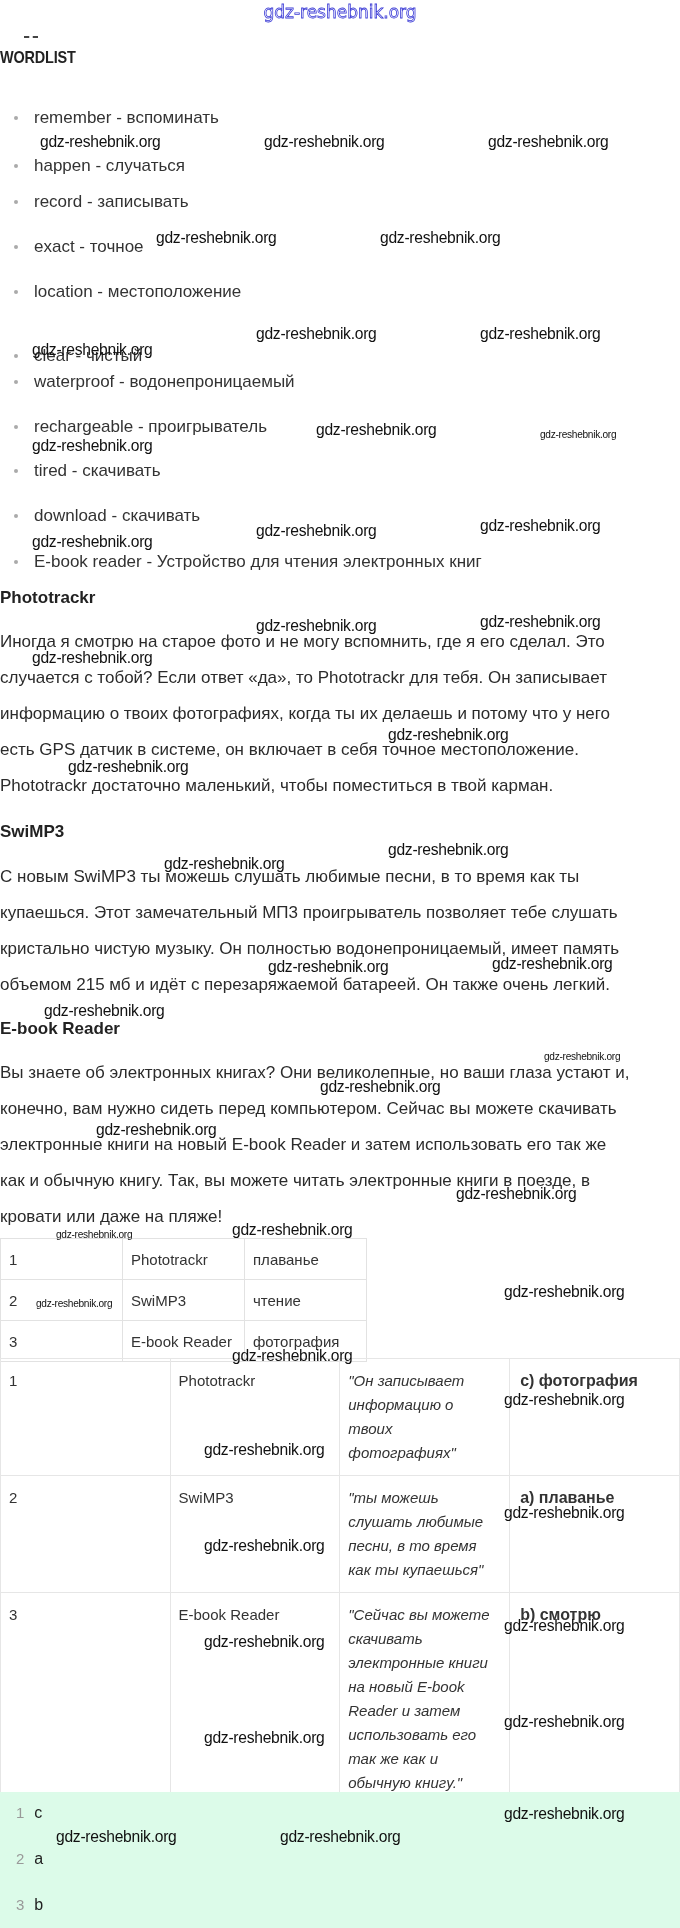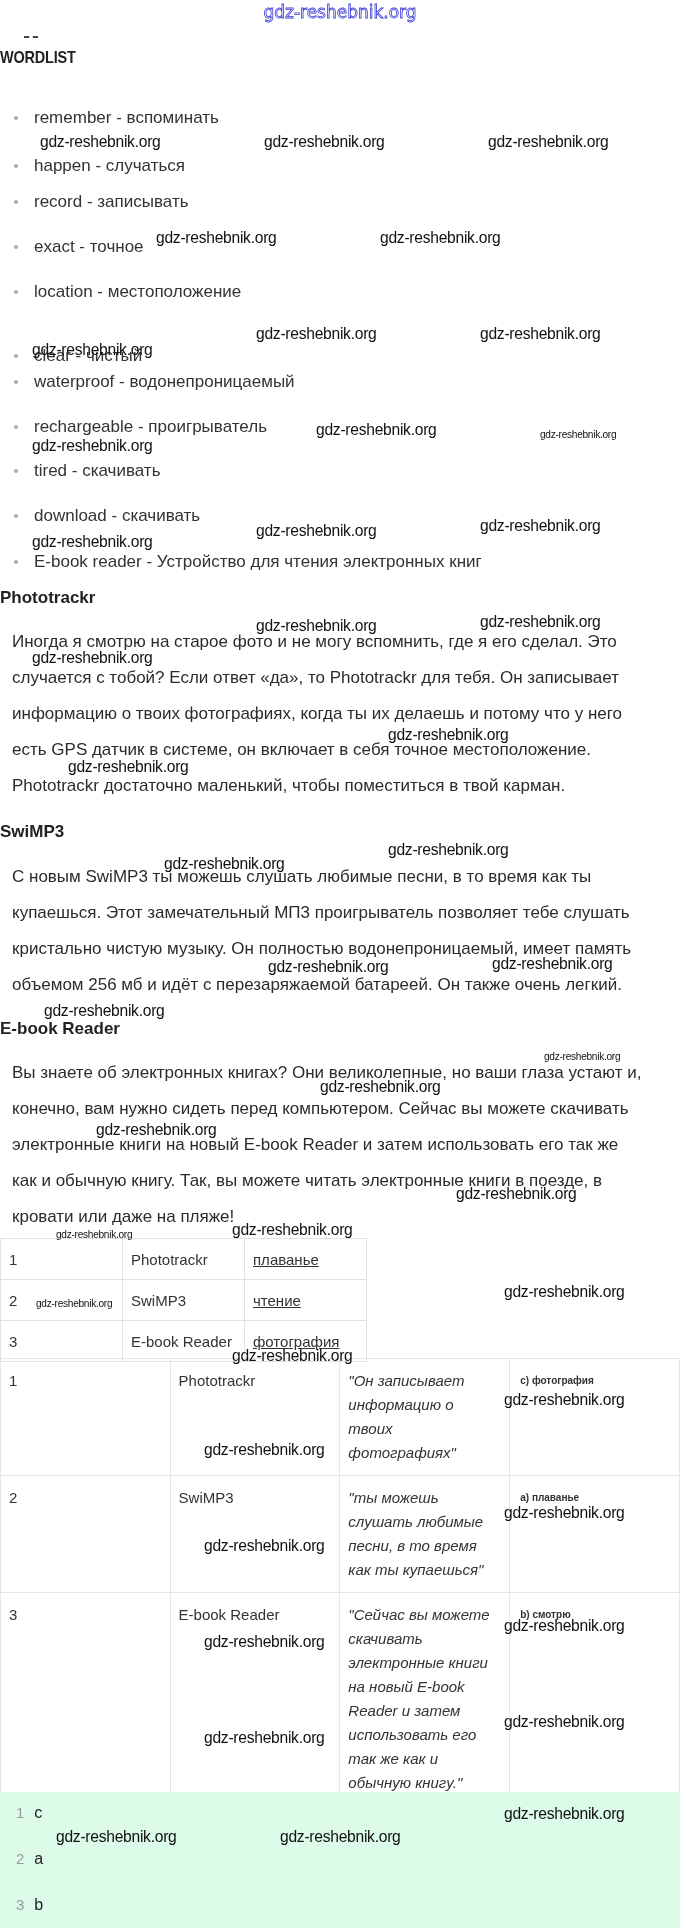--- a/index.html
+++ b/index.html
@@ -25,45 +25,45 @@
       display: flex; align-items: center;
     }
     .word-item .bullet {
       width: 4px; height: 4px; border-radius: 50%; background: #aaa; margin-right: 16px; flex: none;
     }
 
     .section-title {
       position: absolute; left: 0; font-weight: bold; font-size: 17px; color: #222;
     }
     .para-line {
-      position: absolute; left: 12px; font-size: 17px; color: #2b2b2b; white-space: nowrap;
+      position: absolute; left: 0; font-size: 17px; color: #2b2b2b; white-space: nowrap;
     }
 
     
     .tbl-small {
       position: absolute; left: 0; top: 1238px; border-collapse: collapse;
     }
     .tbl-small td {
       border: 1px solid #e2e2e2; height: 41px; font-size: 15px; color: #333; padding: 0 8px; vertical-align: middle;
     }
     .tbl-small td.c1 { width: 122px; }
     .tbl-small td.c2 { width: 122px; }
-    .tbl-small td.c3 { width: 122px; text-decoration: underline; }
+    .tbl-small td.c3 { width: 122px; }
 
     
     .tbl-big {
       position: absolute; left: 0; top: 1358px; width: 680px; border-collapse: collapse;
     }
     .tbl-big td {
       border: 1px solid #e6e6e6; font-size: 15px; color: #333; padding: 10px 8px; vertical-align: top; line-height: 24px;
     }
     .tbl-big td.c1 { width: 170px; }
     .tbl-big td.c2 { width: 170px; }
     .tbl-big td.c3 { width: 170px; font-style: italic; }
-    .tbl-big td.c4 { width: 170px; font-weight: bold; font-size: 10px; padding-left: 10px; }
+    .tbl-big td.c4 { width: 170px; font-weight: bold; font-size: 16px; padding-left: 10px; }
     .tbl-big tr.r1 td { height: 114px; }
     .tbl-big tr.r2 td { height: 112px; }
     .tbl-big tr.r3 td { height: 208px; }
 
     
     .answer-box {
       position: absolute; left: 0; top: 1792px; width: 680px; height: 136px; background: #dcfbe9;
     }
     .answer-line {
       position: absolute; left: 16px; font-size: 16px; color: #222; display: flex; gap: 10px;
@@ -135,21 +135,21 @@
 <div class="para-line" style="top:632px">Иногда я смотрю на старое фото и не могу вспомнить, где я его сделал. Это</div>
 <div class="para-line" style="top:668px">случается с тобой? Если ответ «да», то Phototrackr для тебя. Он записывает</div>
 <div class="para-line" style="top:704px">информацию о твоих фотографиях, когда ты их делаешь и потому что у него</div>
 <div class="para-line" style="top:740px">есть GPS датчик в системе, он включает в себя точное местоположение.</div>
 <div class="para-line" style="top:776px">Phototrackr достаточно маленький, чтобы поместиться в твой карман.</div>
 
 <div class="section-title" style="top:822px">SwiMP3</div>
 <div class="para-line" style="top:867px">С новым SwiMP3 ты можешь слушать любимые песни, в то время как ты</div>
 <div class="para-line" style="top:903px">купаешься. Этот замечательный МП3 проигрыватель позволяет тебе слушать</div>
 <div class="para-line" style="top:939px">кристально чистую музыку. Он полностью водонепроницаемый, имеет память</div>
-<div class="para-line" style="top:975px">объемом 256 мб и идёт с перезаряжаемой батареей. Он также очень легкий.</div>
+<div class="para-line" style="top:975px">объемом 215 мб и идёт с перезаряжаемой батареей. Он также очень легкий.</div>
 
 <div class="section-title" style="top:1019px">E-book Reader</div>
 <div class="para-line" style="top:1063px">Вы знаете об электронных книгах? Они великолепные, но ваши глаза устают и,</div>
 <div class="para-line" style="top:1099px">конечно, вам нужно сидеть перед компьютером. Сейчас вы можете скачивать</div>
 <div class="para-line" style="top:1135px">электронные книги на новый E-book Reader и затем использовать его так же</div>
 <div class="para-line" style="top:1171px">как и обычную книгу. Так, вы можете читать электронные книги в поезде, в</div>
 <div class="para-line" style="top:1207px">кровати или даже на пляже!</div>
 
 <table class="tbl-small">
   <tbody>

